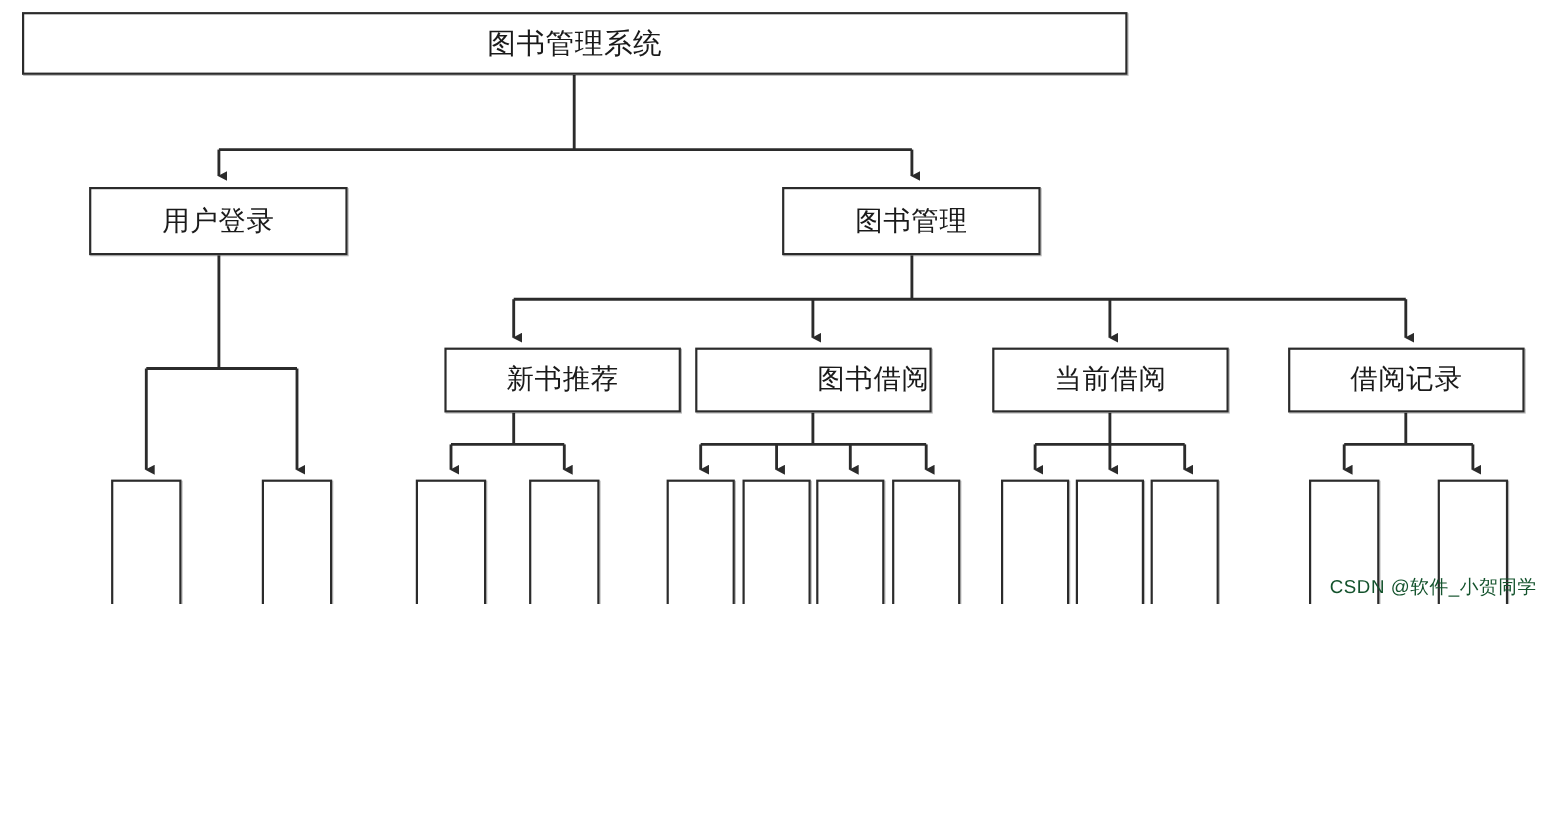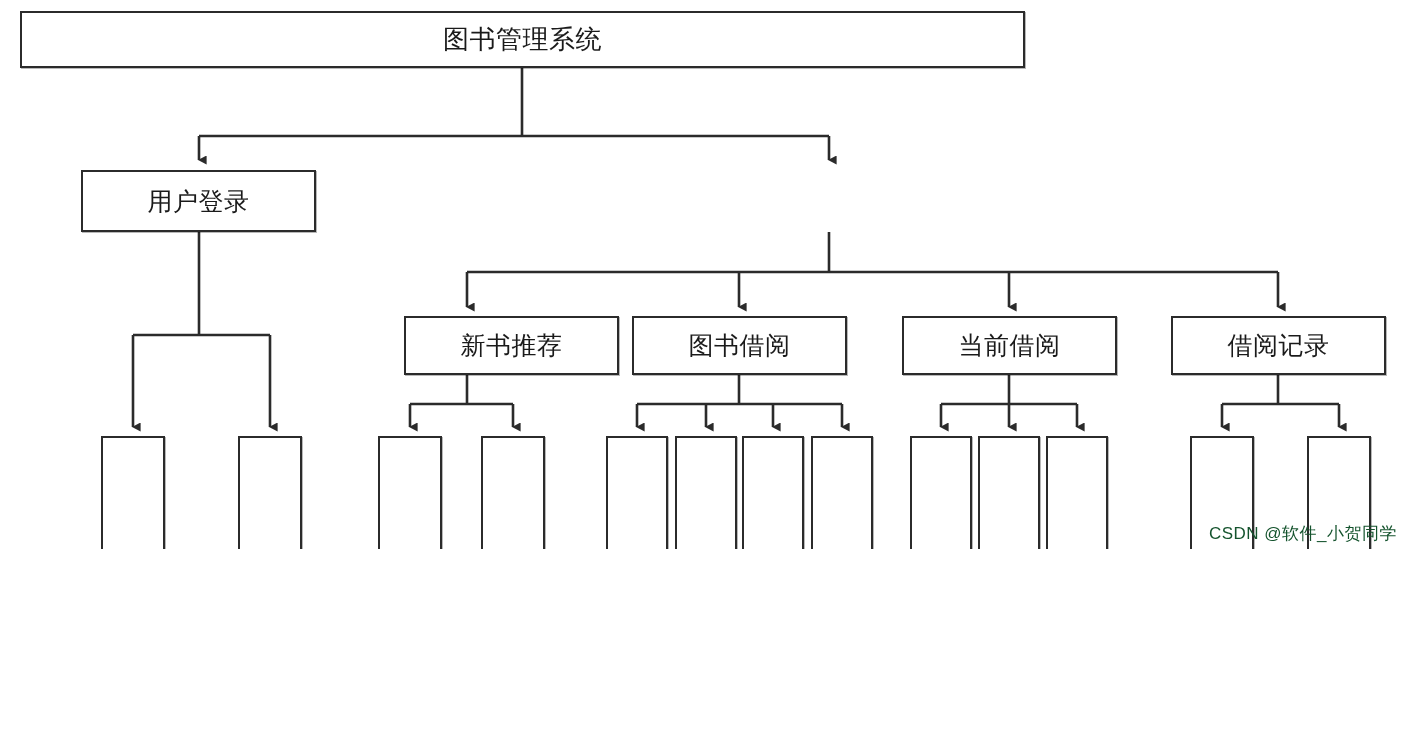--- a/index.html
+++ b/index.html
@@ -127,26 +127,29 @@
   </svg>
 
   <div class="node root horizontal" style="left:20px; top:11px; width:1005px; height:57px;">
     <span class="label">图书管理系统</span>
   </div>
 
   <div class="node horizontal" style="left:81px; top:170px; width:235px; height:62px;">
     <span class="label">用户登录</span>
   </div>
 
+  <div class="node horizontal" style="left:711px; top:170px; width:235px; height:62px;">
+    <span class="label">图书管理</span>
+  </div>
 
   <div class="node horizontal" style="left:360px; top:316px; width:215px; height:59px;margin-left:44px;">
     <span class="label">新书推荐</span>
   </div>
 
-  <div class="node horizontal" style="left:632px; top:316px; width:215px; height:59px;">
+  <div class="node horizontal" style="left:632px; top:316px; width:215px; height:59px;justify-content:flex-end;">
     <span class="label">图书借阅</span>
   </div>
 
   <div class="node horizontal" style="left:902px; top:316px; width:215px; height:59px;">
     <span class="label">当前借阅</span>
   </div>
 
   <div class="node horizontal" style="left:1171px; top:316px; width:215px; height:59px;">
     <span class="label">借阅记录</span>
   </div>

